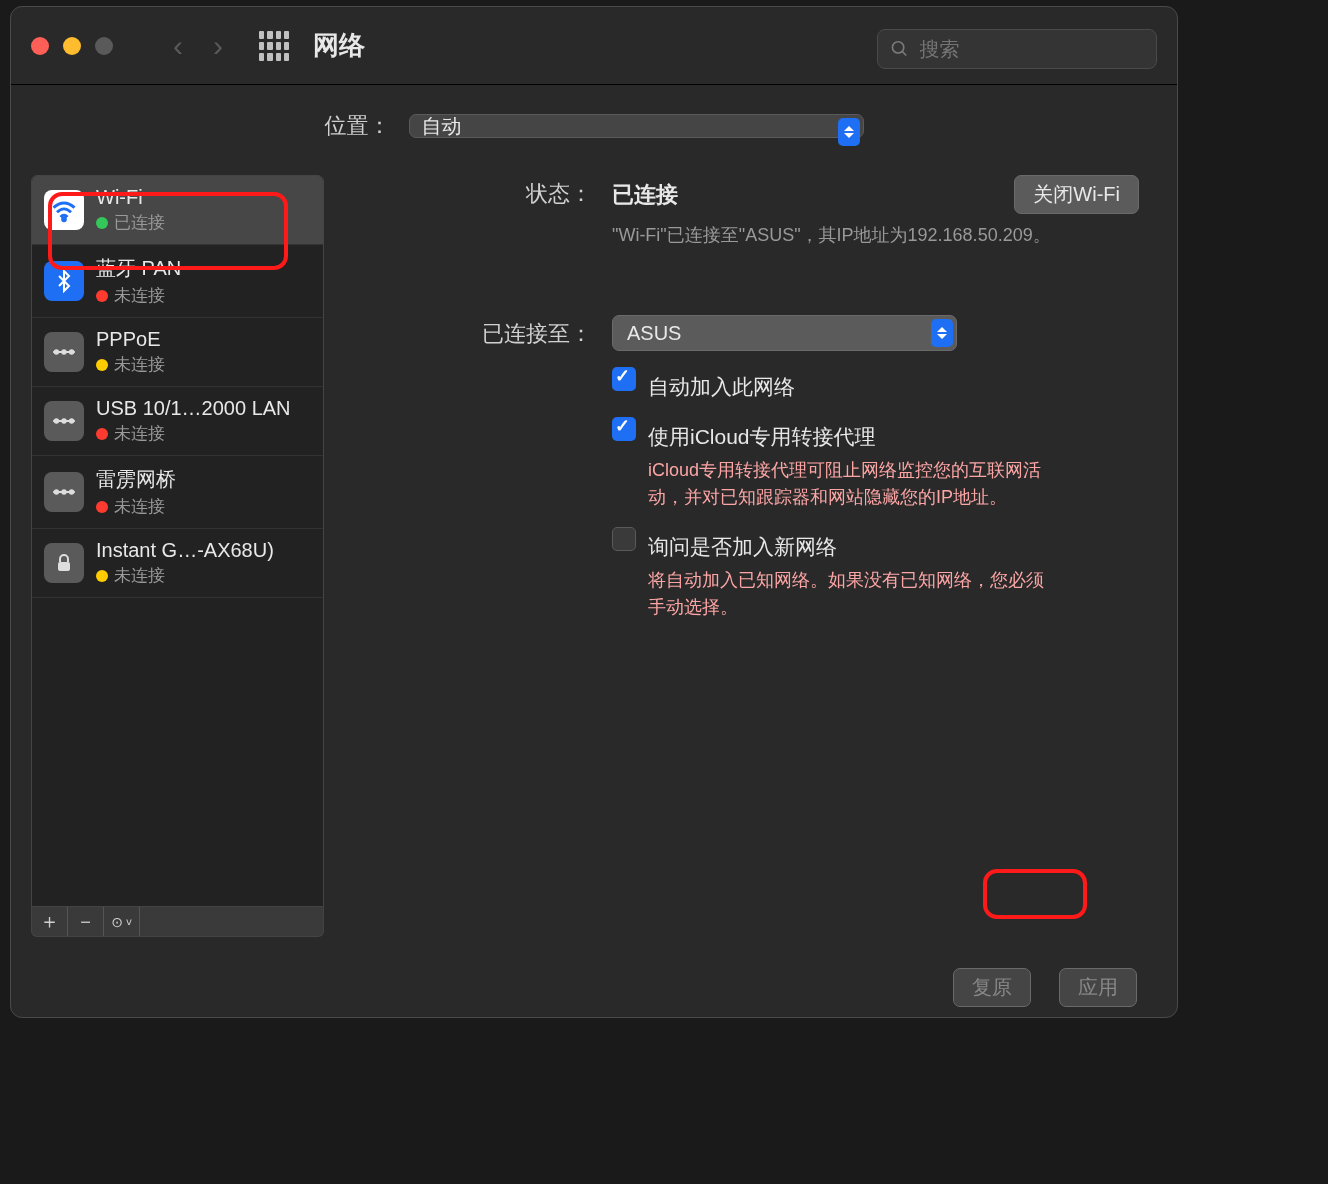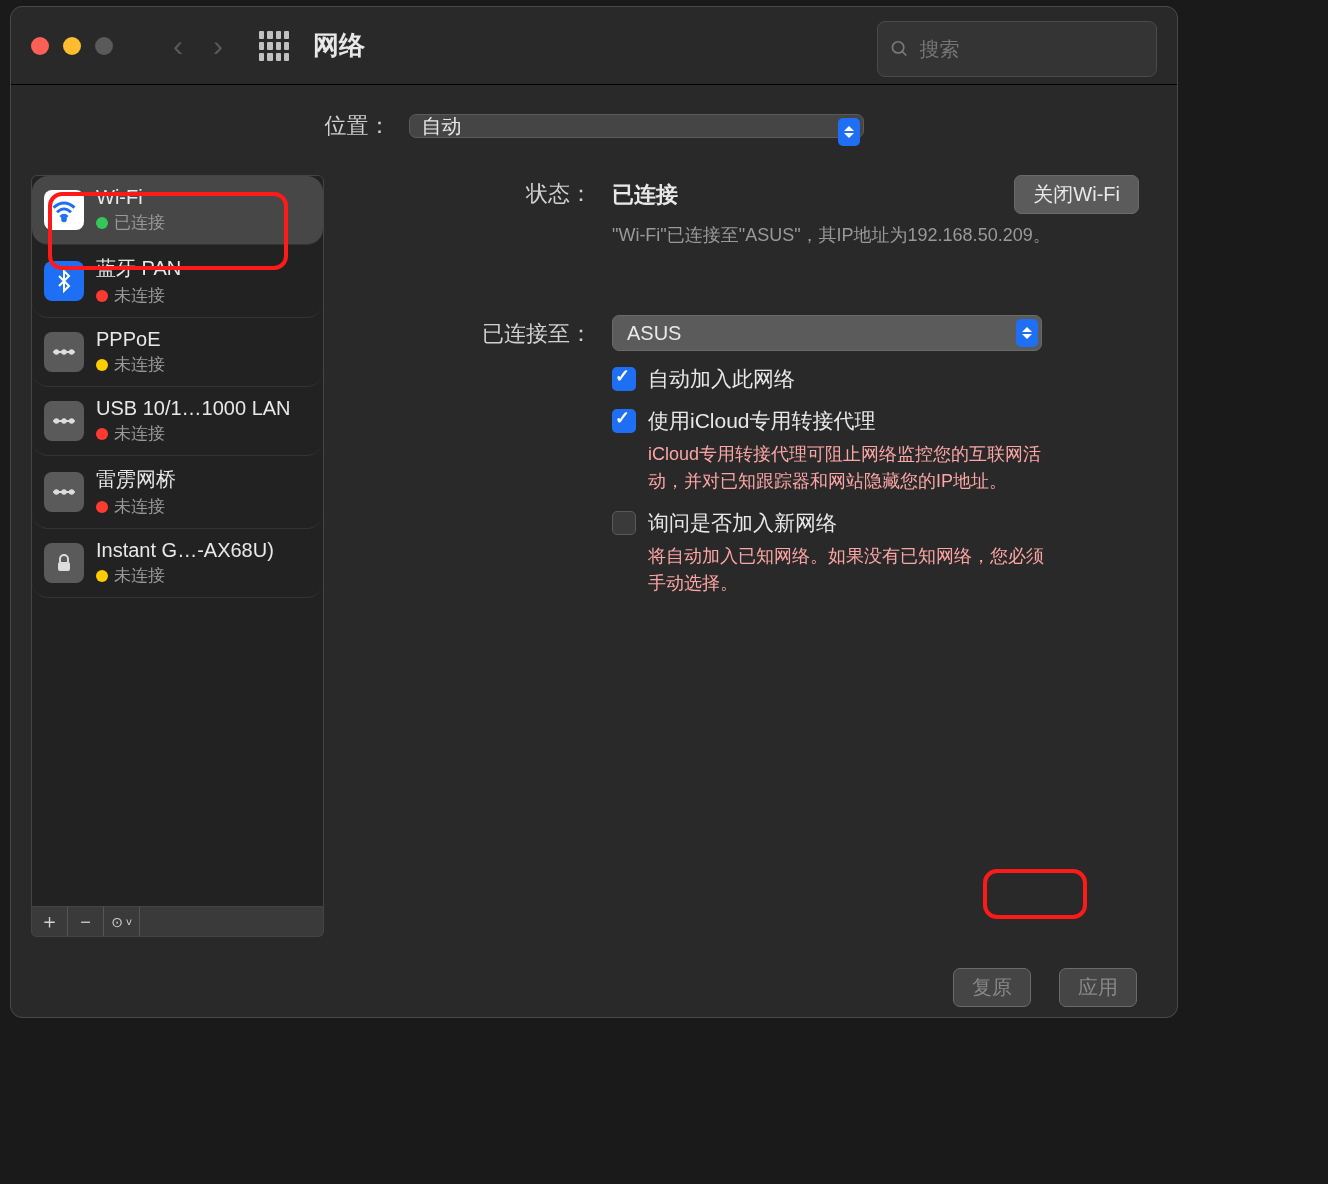--- a/index.html
+++ b/index.html
@@ -11,39 +11,39 @@
 .traffic { display: flex; gap: 14px; }
 .dot { width: 18px; height: 18px; border-radius: 50%; }
 .dot-red { background: #ff5f57; }
 .dot-yellow { background: #febc2e; }
 .dot-gray { background: #5a5a5a; }
 .navbtns { display: flex; gap: 30px; margin-left: 60px; }
 .navarrow { font-size: 30px; color: #5a5a5a; user-select: none; }
 .grid-icon { width: 30px; height: 30px; margin-left: 36px; display: grid; grid-template-columns: repeat(4,1fr); grid-template-rows: repeat(3,1fr); gap: 3px; }
 .grid-icon span { background: #c0c0c0; border-radius: 1px; }
 .wintitle { color: #e8e8e8; font-size: 26px; font-weight: 600; margin-left: 24px; }
-.search { margin-left: auto; width: 280px; height: 56px; background: #343434; border: 1px solid #4a4a4a; border-radius: 8px; display: flex; align-items: center; padding: 0 12px; margin-top: 7px; }
+.search { margin-left: auto; width: 280px; height: 40px; background: #343434; border: 1px solid #4a4a4a; border-radius: 8px; display: flex; align-items: center; padding: 0 12px; margin-top: 7px; }
 .search svg { width: 22px; height: 22px; fill: none; stroke: #7a7a7a; stroke-width: 2; }
 .search input { background: transparent; border: none; outline: none; color: #aaa; font-size: 20px; margin-left: 10px; width: 100%; }
 
 
 .locrow { height: 82px; display: flex; align-items: center; justify-content: center; gap: 18px; }
 .loclabel { color: #d0d0d0; font-size: 22px; }
 .locselect { width: 455px; height: 24px; background: #454545; border: 1px solid #5a5a5a; border-radius: 7px; display: flex; align-items: center; padding: 0 8px 0 12px; color: #e8e8e8; font-size: 20px; position: relative; }
 .stepper { position: absolute; right: 3px; top: 3px; width: 22px; height: 28px; background: #1e6ff4; border-radius: 5px; display: flex; flex-direction: column; align-items: center; justify-content: center; }
 .stepper::before { content: ""; border-left: 5px solid transparent; border-right: 5px solid transparent; border-bottom: 5px solid #fff; margin-bottom: 2px; }
 .stepper::after { content: ""; border-left: 5px solid transparent; border-right: 5px solid transparent; border-top: 5px solid #fff; }
 
 
 .content { flex: 1; display: flex; padding: 8px 20px 20px 20px; gap: 24px; }
 
 
 .sidebar { width: 293px; display: flex; flex-direction: column; }
 .svlist { flex: 1; background: #222; border: 1px solid #444; border-radius: 6px 6px 0 0; overflow: hidden; }
-.svitem { display: flex; align-items: center; gap: 12px; padding: 10px 12px; border-bottom: 1px solid #333; border-radius: 16px; }
+.svitem { display: flex; align-items: center; gap: 12px; padding: 10px 12px; border-bottom: 1px solid #333; }
 .svitem.sel { background: #474747; }
 .svitem .icon { width: 40px; height: 40px; border-radius: 8px; display: flex; align-items: center; justify-content: center; flex-shrink: 0; }
 .icon-wifi { background: #fff; }
 .icon-bt { background: #1e6ff4; }
 .icon-gray { background: #5a5a5a; }
 .svtext { display: flex; flex-direction: column; gap: 2px; overflow: hidden; }
 .svname { color: #e8e8e8; font-size: 20px; white-space: nowrap; overflow: hidden; text-overflow: ellipsis; }
 .svstatus { display: flex; align-items: center; gap: 6px; color: #999; font-size: 17px; }
 .sdot { width: 12px; height: 12px; border-radius: 50%; }
 .sdot-green { background: #34c759; }
@@ -59,27 +59,27 @@
 
 
 .detail { flex: 1; display: flex; flex-direction: column; padding-right: 18px; }
 .row { display: flex; align-items: flex-start; margin-bottom: 14px; justify-content: center; }
 .row .lbl { width: 244px; text-align: right; color: #d0d0d0; font-size: 22px; padding-top: 4px; }
 .row .val { flex: 1; padding-left: 20px; }
 .statusline { display: flex; align-items: center; justify-content: space-between; }
 .statusval { color: #e8e8e8; font-size: 22px; font-weight: 600; }
 .btn { background: #5b5b5b; border: 1px solid #6a6a6a; border-radius: 7px; color: #e8e8e8; font-size: 20px; padding: 5px 18px; cursor: pointer; }
 .desc { color: #999; font-size: 18px; line-height: 1.5; margin-top: 8px; }
-.netselect { width: 430px; height: 36px; background: #5b5b5b; border: 1px solid #6a6a6a; border-radius: 7px; display: flex; align-items: center; padding: 0 8px 0 14px; color: #e8e8e8; font-size: 20px; position: relative; }
+.netselect { width: 345px; height: 36px; background: #5b5b5b; border: 1px solid #6a6a6a; border-radius: 7px; display: flex; align-items: center; padding: 0 8px 0 14px; color: #e8e8e8; font-size: 20px; position: relative; }
 .cbrow { display: flex; align-items: flex-start; gap: 12px; margin-top: 14px; }
 .cb { width: 24px; height: 24px; border-radius: 5px; flex-shrink: 0; margin-top: 2px; position: relative; }
 .cb.on { background: #1e6ff4; }
 .cb.on::after { content: "✓"; color: #fff; font-size: 18px; font-weight: bold; position: absolute; top: -2px; left: 3px; }
 .cb.off { background: #3a3a3a; border: 1px solid #5a5a5a; }
-.cblabel { color: #e8e8e8; font-size: 21px; }
+.cblabel { color: #e8e8e8; font-size: 21px; margin-top: 8px; }
 .cbdesc { color: #fca5a5; font-size: 18px; line-height: 1.5; margin-top: 6px; max-width: 400px; }
 .bottom { margin-top: auto; display: flex; align-items: center; gap: 14px; padding-left: 36px; }
 .helpbtn { width: 30px; height: 30px; border-radius: 50%; background: #5b5b5b; color: #ccc; display: flex; align-items: center; justify-content: center; font-size: 18px; margin-left: 10px; }
 .footer { height: 60px; display: flex; align-items: center; justify-content: flex-end; gap: 28px; padding-right: 40px; }
 </style>
 </head>
 <body>
 
 <div class="window">
   <div class="titlebar">
@@ -182,21 +182,21 @@
         <div class="svitem">
           <div class="icon icon-gray">
             <svg width="26" height="26" viewBox="0 0 24 24" fill="none" stroke="#ddd" stroke-width="2">
                 <circle cx="5" cy="12" r="1.5" fill="#ddd"></circle>
                 <circle cx="12" cy="12" r="1.5" fill="#ddd"></circle>
                 <circle cx="19" cy="12" r="1.5" fill="#ddd"></circle>
                 <path d="M2 12 L4 12 M6 12 L11 12 M13 12 L18 12 M20 12 L22 12"></path>
               </svg>
           </div>
           <div class="svtext">
-            <span class="svname">USB 10/1…1000 LAN</span>
+            <span class="svname">USB 10/1…2000 LAN</span>
             <span class="svstatus">
                 <span class="sdot sdot-red"></span>
                 <span>未连接</span>
               </span>
           </div>
         </div>
 
         <div class="svitem">
           <div class="icon icon-gray">
             <svg width="26" height="26" viewBox="0 0 24 24" fill="none" stroke="#ddd" stroke-width="2">

